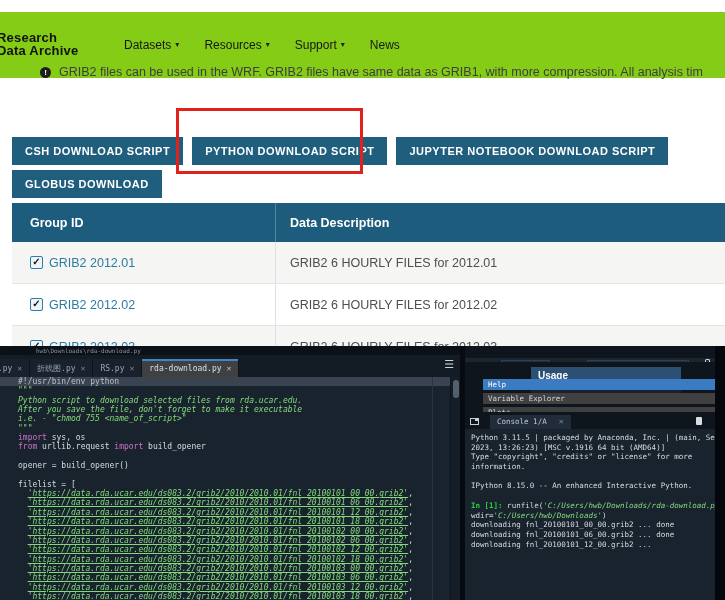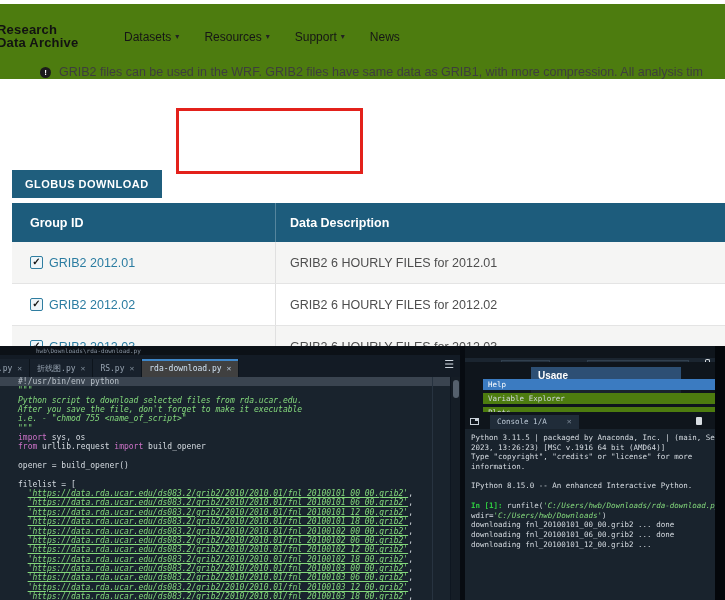--- a/index.html
+++ b/index.html
@@ -1,21 +1,21 @@
 <!DOCTYPE html>
 <html><head>
 <meta charset="utf-8">
 <style>
   * { margin:0; padding:0; box-sizing:border-box; }
   html,body { width:725px; height:600px; overflow:hidden; background:#fff;
               font-family:"Liberation Sans", sans-serif; }
   #stage { position:absolute; top:0; left:0; width:725px; height:600px; overflow:hidden; }
 
   
-  .site-header { position:absolute; top:4px; left:0; width:725px; height:75px; background:#4d7c0f; }
+  .site-header { position:absolute; top:12px; left:0; width:725px; height:66px; background:#84cc16; }
   .logo { position:absolute; left:-3px; top:19px; font-size:13px; line-height:13px; font-weight:bold; color:#121212; letter-spacing:.2px; }
   .nav { position:absolute; left:124px; top:26px; display:flex; gap:25px; font-size:12px; color:#161616; font-weight:500; }
   .nav-item { display:flex; align-items:center; gap:4px; cursor:pointer; }
   .chev { font-size:8px; line-height:8px; color:#222; }
 
   .notice { position:absolute; top:63px; left:40px; width:690px; height:18px; display:flex; align-items:center; gap:8px; overflow:hidden; }
   .notice-icon { flex:0 0 11px; width:11px; height:11px; border-radius:50%; background:#1c1c1c; color:#fff; font-size:8px; line-height:11px; text-align:center; font-weight:bold; }
   .notice-text { font-size:12.5px; color:#3e3e3e; white-space:nowrap; }
 
   .page-title { position:absolute; left:12px; top:97px; font-size:23px; font-weight:bold; color:#2a2a2a; letter-spacing:.2px; }
@@ -76,28 +76,28 @@
   .ticon { font-size:9px; line-height:9px; color:#e6e9ec; cursor:pointer; }
   .lock { width:7px; height:6px; background:#dfe3e7; border-radius:1px; position:relative; cursor:pointer; }
   .lock:before { content:""; position:absolute; top:-3px; left:1px; width:3px; height:3px; border:1px solid #dfe3e7; border-bottom:none; border-radius:2px 2px 0 0; }
 
   .help-content { position:absolute; top:16px; left:0; right:0; height:37px; background:#0f151c; }
   .usage-box { position:absolute; left:66px; top:5px; width:150px; }
   .usage-head { height:17px; background:#2d4f74; color:#fff; font-size:10px; font-weight:bold; line-height:17px; padding-left:7px; font-family:"Liberation Sans",sans-serif; }
   .usage-body { height:15px; background:#19232d; }
 
   .pane-tabs { position:absolute; top:53px; left:0; right:0; height:13px; display:flex; justify-content:center; gap:3px; padding-left:18px;flex-direction:column; }
-  .ptab { font-size:7.5px; line-height:11px; padding:0 5px; height:11px; background:#4d7c0f; color:#d2d9e0; cursor:pointer; white-space:nowrap; }
+  .ptab { font-size:7.5px; line-height:11px; padding:0 5px; height:11px; background:#404040; color:#d2d9e0; cursor:pointer; white-space:nowrap; }
   .ptab.active { background:#3b7bc1; color:#fff; }
 
   .console-pane { position:absolute; top:66px; left:0; right:0; bottom:0; background:#0f151c; }
   .ctab-row { position:absolute; top:2px; left:0; right:0; height:15px; display:flex; align-items:center; }
   .newcon-icon { width:9px; height:7px; border:1px solid #c8d0d8; margin-left:5px; position:relative; cursor:pointer; }
   .newcon-icon:before { content:""; position:absolute; right:0; top:0; width:3px; height:2px; background:#c8d0d8; }
-  .ctab { margin-left:11px; height:14px; background:#202c39; color:#becbd8; font-size:7.5px; line-height:14px; padding:0 7px; display:flex; gap:20px; align-items:center; cursor:pointer;text-align:center; }
+  .ctab { margin-left:11px; height:14px; background:#202c39; color:#becbd8; font-size:7.5px; line-height:14px; padding:0 7px; display:flex; gap:12px; align-items:center; cursor:pointer;text-align:center; }
   .opt-icon { position:absolute; right:13px; top:3px; width:6px; height:8px; background:#d8dde2; border-radius:1px; cursor:pointer; }
   .cconsole { position:absolute; top:17px; left:0; right:0; bottom:0; background:#19232d; overflow:hidden; }
   .cout { position:absolute; left:6px; top:4px; font-size:7.5px; line-height:9.7px; white-space:pre; }
   .cout .code-line { height:9.7px; }
 
   .blackstrip { position:absolute; left:715px; top:0; width:10px; height:254px; background:#04070b; }
 </style>
 </head>
 <body>
 
@@ -126,20 +126,25 @@
         </span>
       </div>
   </div>
 
   <div class="notice">
     <span class="notice-icon">!</span>
     <span class="notice-text">GRIB2 files can be used in the WRF. GRIB2 files have same data as GRIB1, with more compression. All analysis tim</span>
   </div>
 
 
+  <div class="btn-row r1" id="btnrow1">
+      <button class="dl-btn">CSH DOWNLOAD SCRIPT</button>
+      <button class="dl-btn">PYTHON DOWNLOAD SCRIPT</button>
+      <button class="dl-btn">JUPYTER NOTEBOOK DOWNLOAD SCRIPT</button>
+    </div>
   <div class="btn-row r2" id="btnrow2">
       <button class="dl-btn">GLOBUS DOWNLOAD</button>
     </div>
 
   <div class="grp-table">
     <div class="t-head">
       <div class="c1">Group ID</div>
       <div class="c2">Data Description</div>
     </div>
     <div id="tbody">

